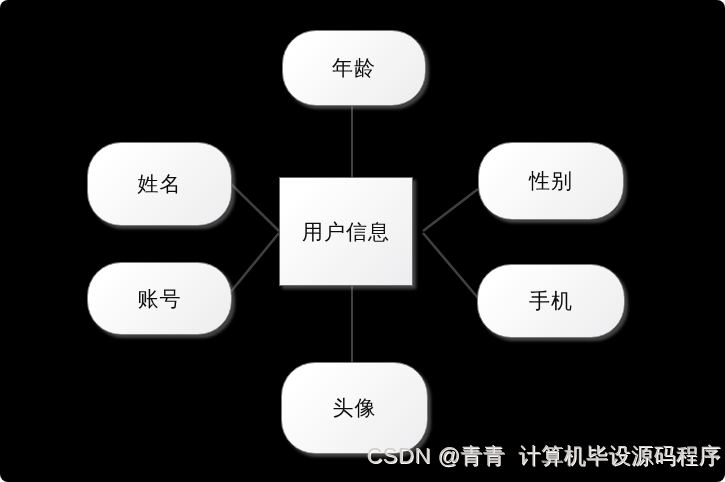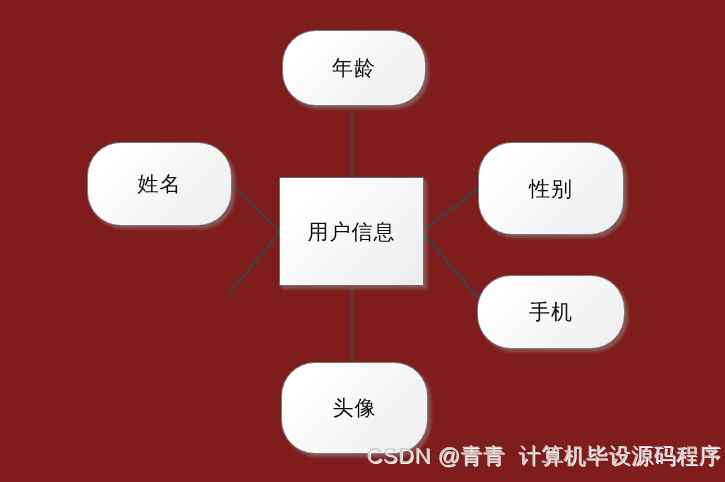--- a/index.html
+++ b/index.html
@@ -5,22 +5,23 @@
   html, body {
     margin: 0;
     padding: 0;
     background: #ffffff;
     font-family: "Liberation Sans", sans-serif;
   }
   .canvas {
     position: relative;
     width: 725px;
     height: 482px;
-    background: #7f1d1d;
+    background: #000000;
     overflow: hidden;
+    border-radius: 8px;
   }
   .connectors {
     position: absolute;
     left: 0; top: 0;
     width: 725px; height: 482px;
     pointer-events: none;
   }
   .node {
     position: absolute;
     display: flex;
@@ -37,24 +38,24 @@
   }
   .stadium {
     border-radius: 34px;
   }
   .entity {
     border-color: #6b6b6b;
   }
   .node-age     { left: 282px; top: 30px;  width: 144px; height: 76px; }
   .node-name    { left: 87px;  top: 142px; width: 145px; height: 84px; }
   .node-account { left: 87px;  top: 262px; width: 145px; height: 73px; }
-  .node-gender  { left: 478px; top: 142px; width: 146px; height: 93px; text-align: right; }
-  .node-phone   { left: 477px; top: 275px; width: 148px; height: 74px; }
+  .node-gender  { left: 478px; top: 142px; width: 146px; height: 78px; text-align: right; }
+  .node-phone   { left: 477px; top: 264px; width: 148px; height: 74px; }
   .node-avatar  { left: 281px; top: 362px; width: 147px; height: 92px; }
-  .node-center  { left: 279px; top: 177px; width: 145px; height: 109px; justify-content: center; }
+  .node-center  { left: 279px; top: 177px; width: 134px; height: 109px; justify-content: center; }
 
   .watermark {
     position: absolute;
     right: 4px;
     bottom: 11px;
     font-size: 22px;
     color: #d3cdca;
     text-shadow: 1px 1px 0 #ffffff;
     white-space: pre;
     letter-spacing: 0.5px;
@@ -75,20 +76,23 @@
   </svg>
 
   <div class="node stadium node-age">
     <span>年龄</span>
   </div>
 
   <div class="node stadium node-name">
     <span>姓名</span>
   </div>
 
+  <div class="node stadium node-account">
+    <span>账号</span>
+  </div>
 
   <div class="node stadium node-gender">
     <span>性别</span>
   </div>
 
   <div class="node stadium node-phone">
     <span>手机</span>
   </div>
 
   <div class="node stadium node-avatar">

